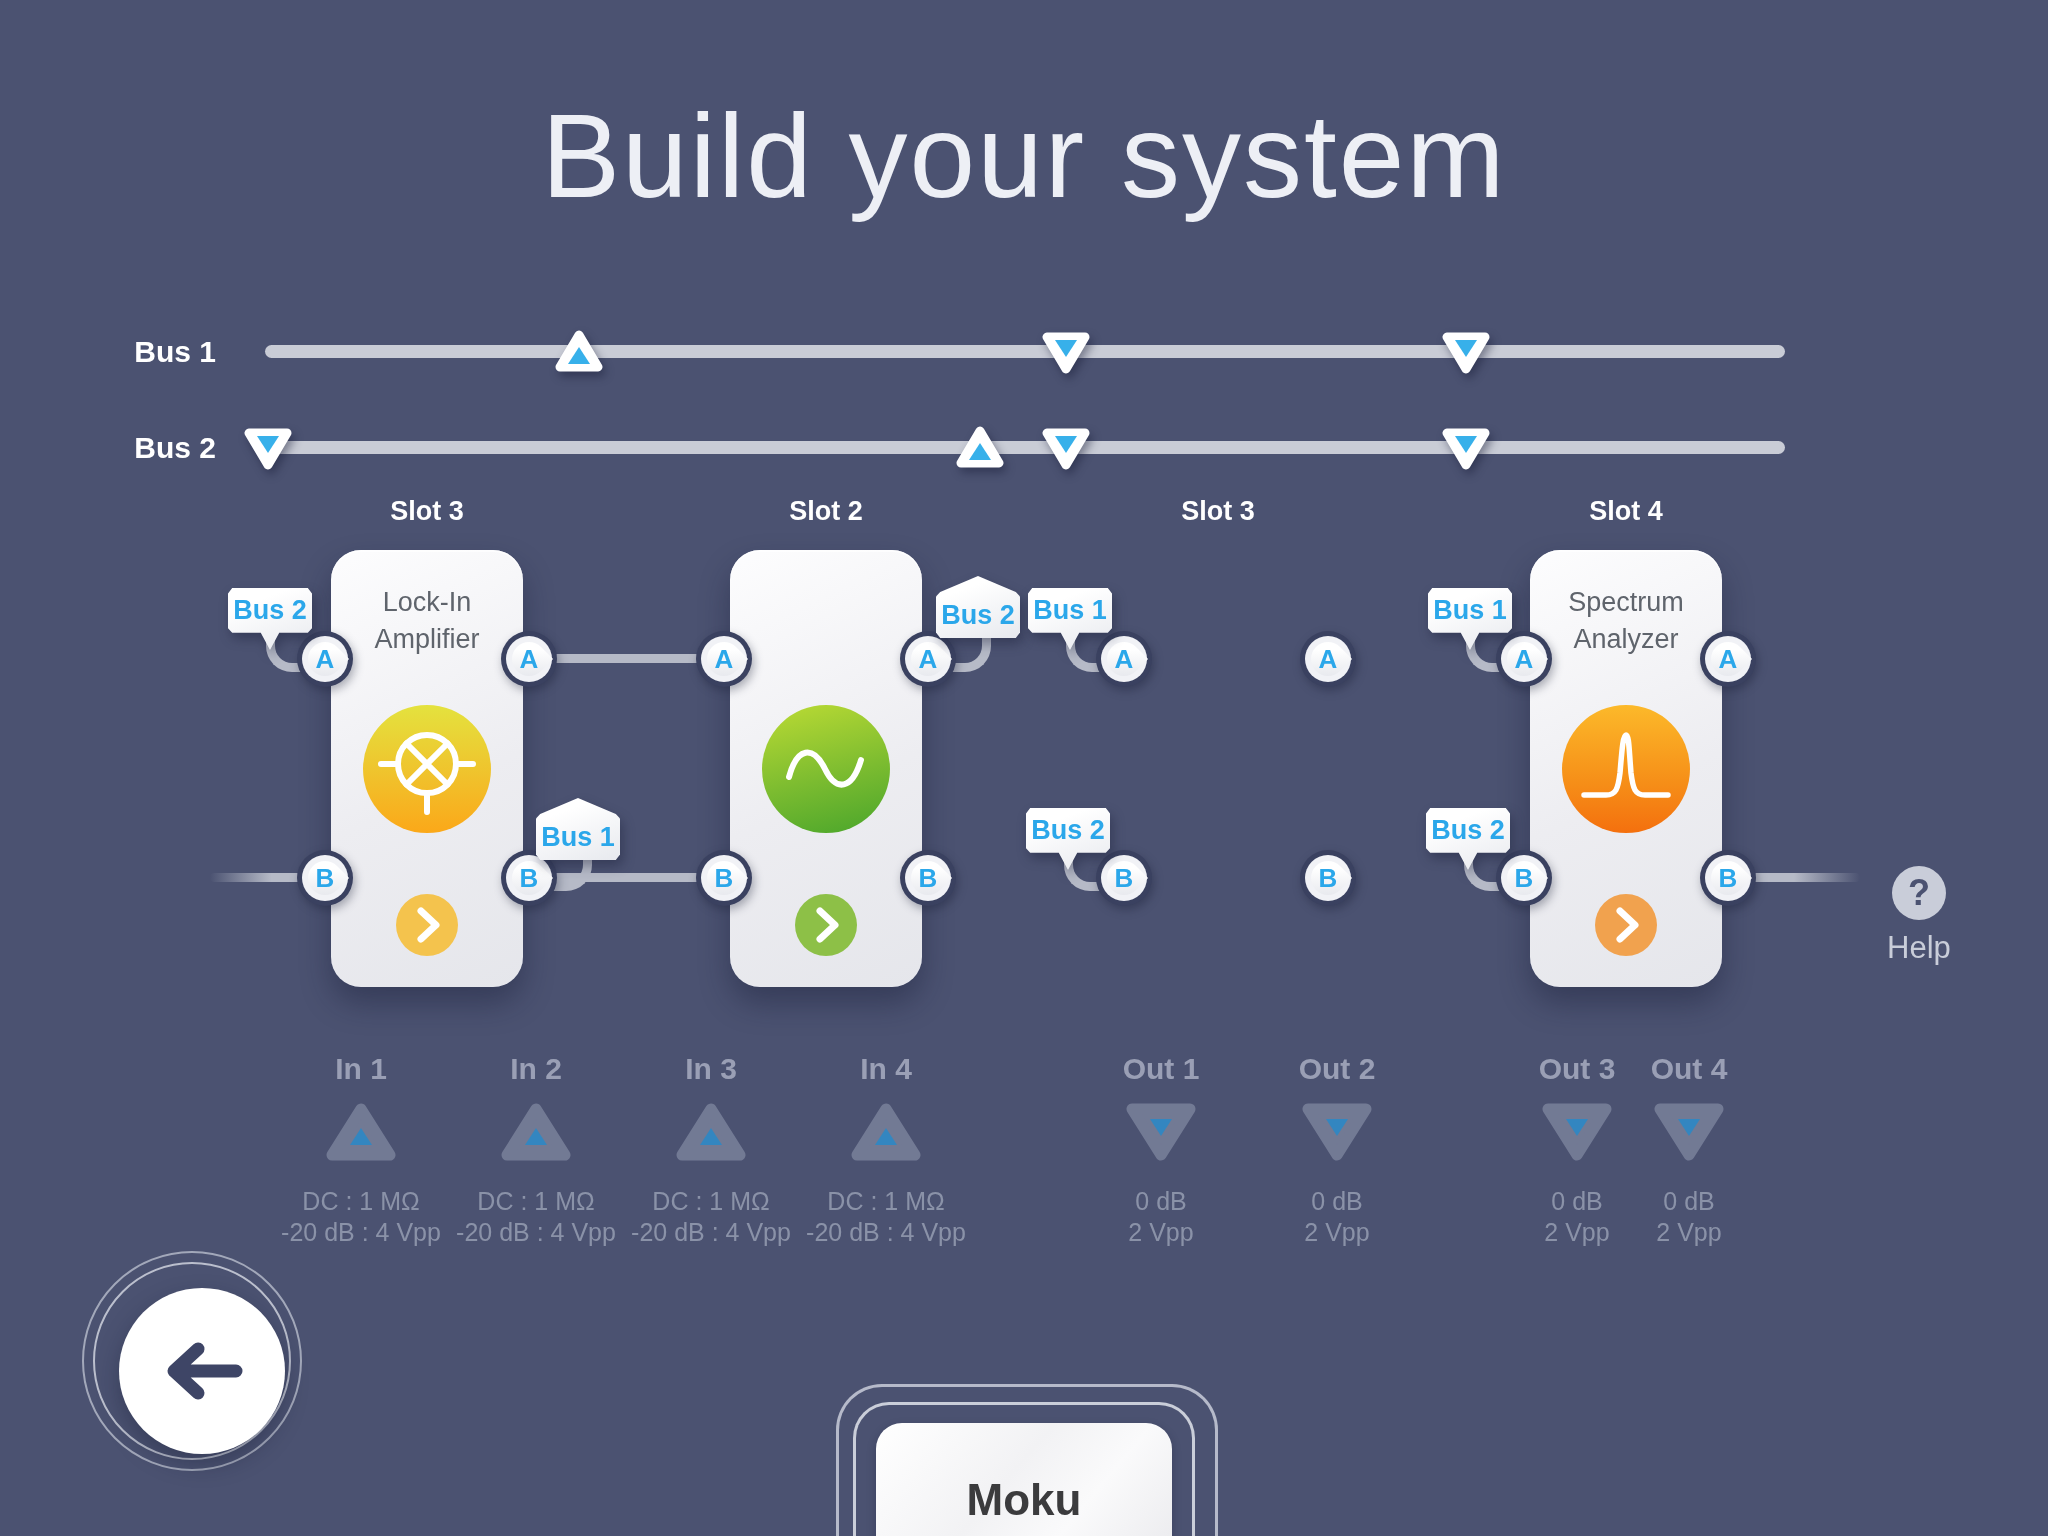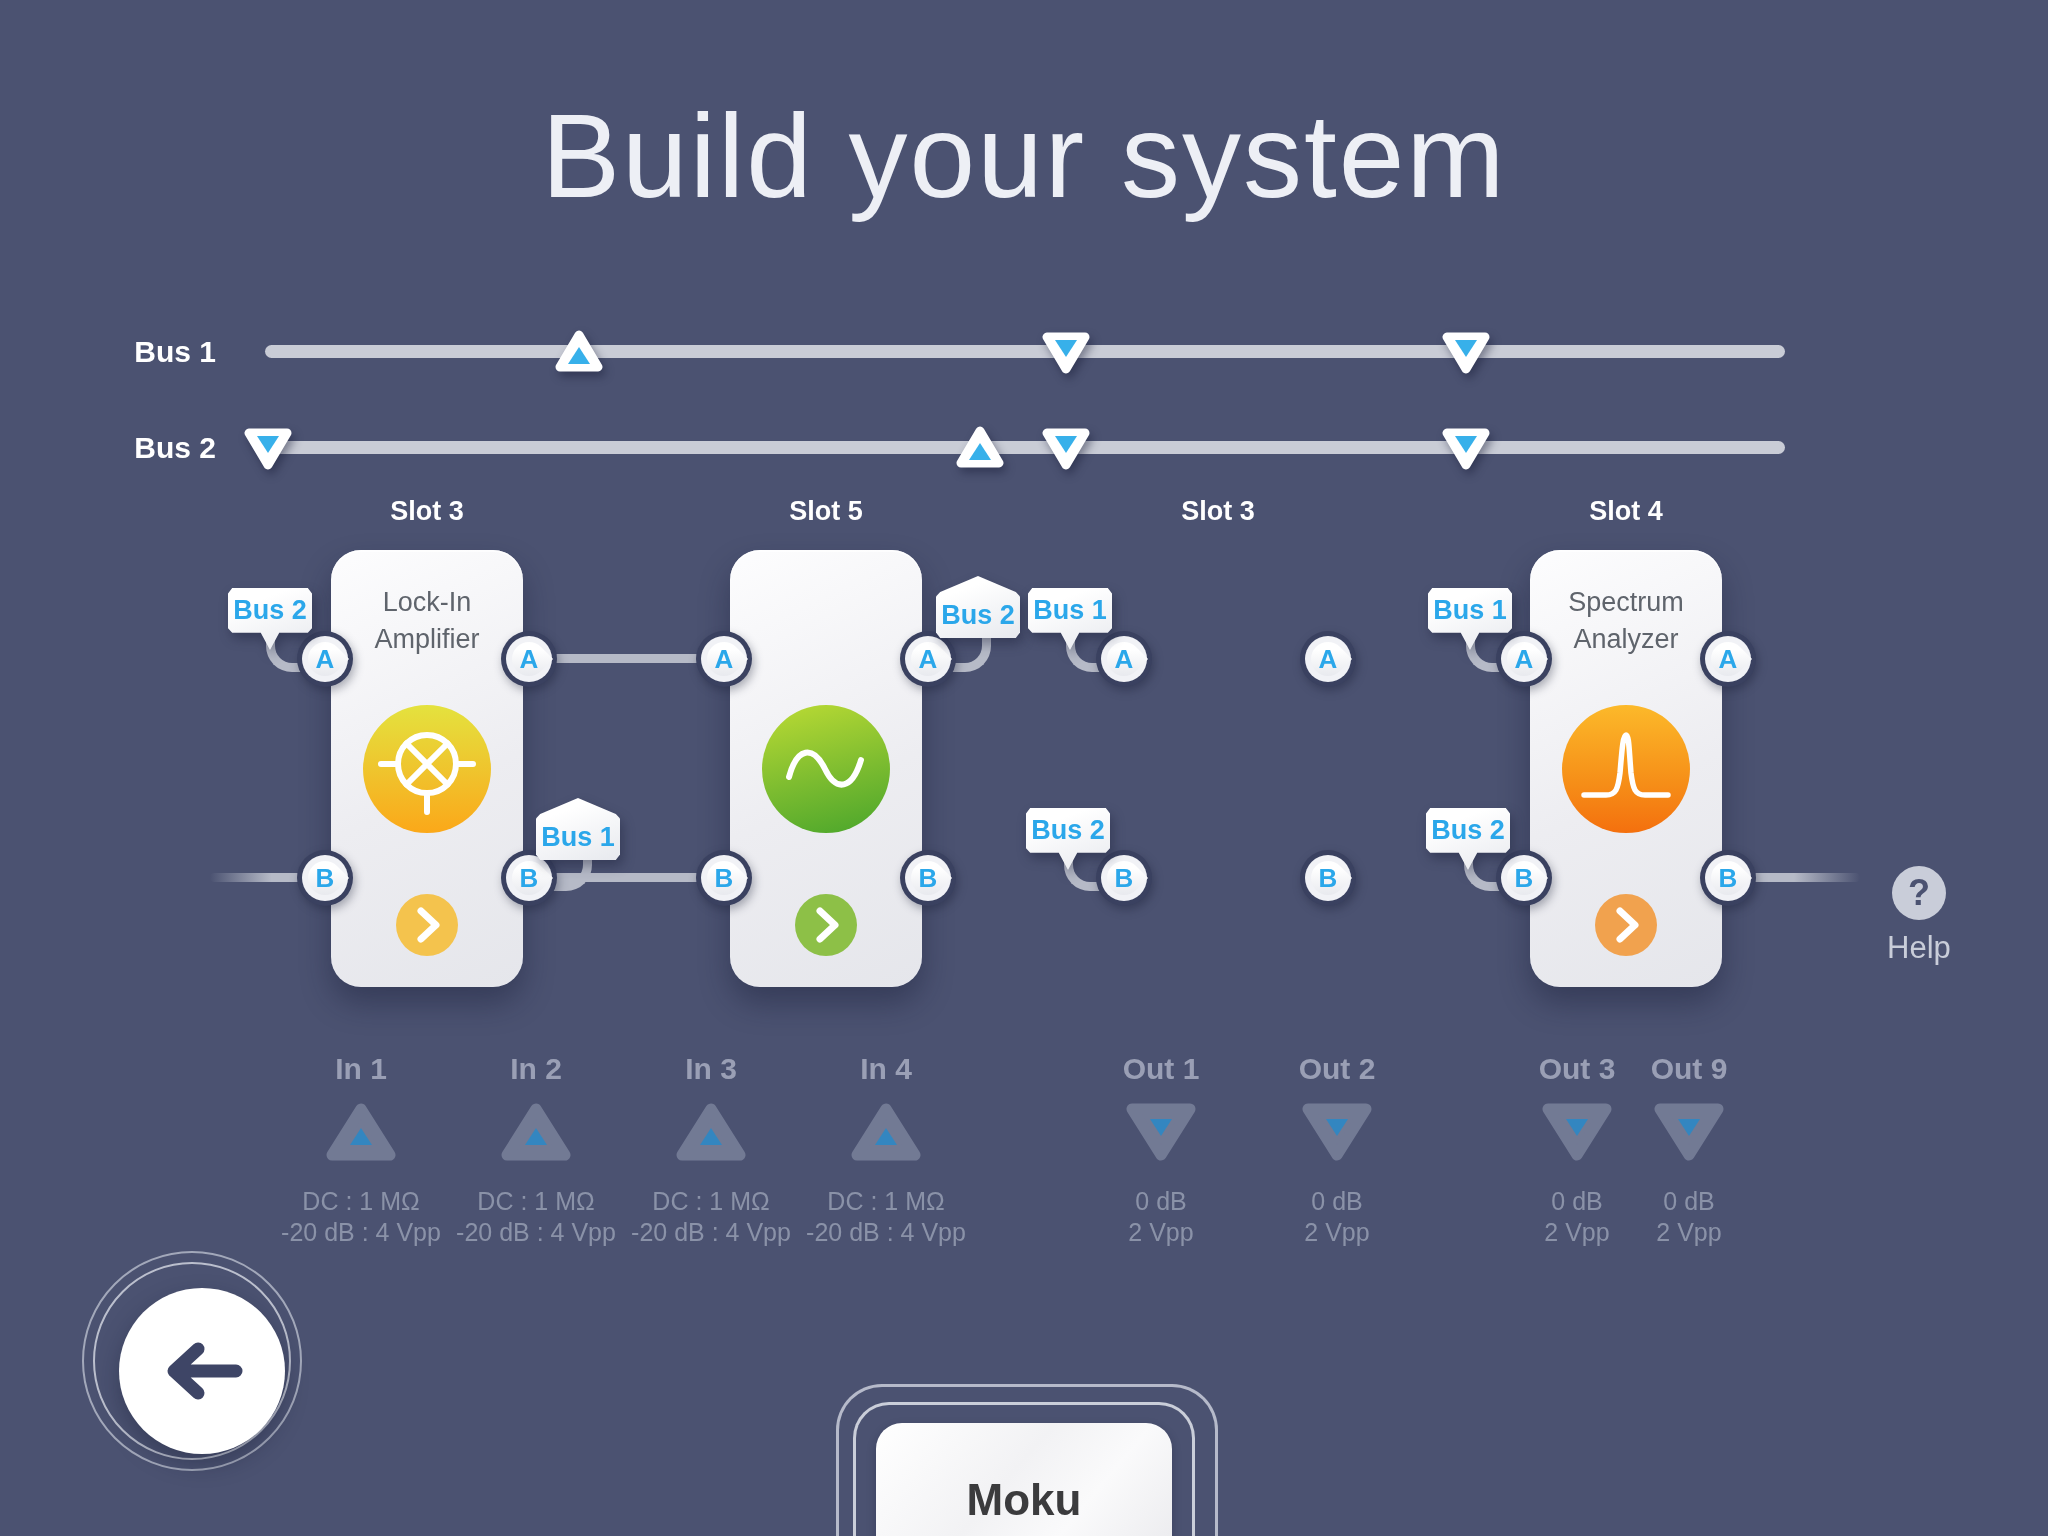--- a/index.html
+++ b/index.html
@@ -142,21 +142,21 @@
 
   <div class="elbow el-bl" style="left:266px;top:634px;width:60px;height:29px"></div>
   <div class="elbow el-br" style="left:530px;top:852px;width:53px;height:30px"></div>
   <div class="elbow el-br" style="left:930px;top:634px;width:52px;height:29px"></div>
   <div class="elbow el-bl" style="left:1066px;top:634px;width:64px;height:29px"></div>
   <div class="elbow el-bl" style="left:1064px;top:854px;width:66px;height:28px"></div>
   <div class="elbow el-bl" style="left:1466px;top:634px;width:64px;height:29px"></div>
   <div class="elbow el-bl" style="left:1464px;top:854px;width:66px;height:28px"></div>
 
   <div class="slot-header s1">Slot 3</div>
-  <div class="slot-header s2">Slot 5</div>
+  <div class="slot-header s2">Slot 2</div>
   <div class="slot-header s3">Slot 3</div>
   <div class="slot-header s4">Slot 4</div>
 
   <div class="card s1">
     <div class="card-title">
       <div>Lock-In</div>
         <div>Amplifier</div>
     </div>
     <div class="icon-circle circ1">
       <svg viewBox="0 0 128 128" width="128" height="128" fill="none" stroke="#ffffff" stroke-width="6" stroke-linecap="round">
@@ -447,21 +447,21 @@
           </g>
         <path d="M35 34 L24 17 H46 Z" fill="#2f87c2" opacity="0.95"></path>
       </svg>
     </button>
     <div class="io-detail">
       <div>0 dB</div>
         <div>2 Vpp</div>
     </div>
   </div>
   <div class="io-col" style="left:1604px">
-    <div class="io-label">Out 9</div>
+    <div class="io-label">Out 4</div>
     <button class="io-btn">
       <svg viewBox="0 0 70 60" width="70" height="60">
         <g opacity="0.5">
             <path d="M35 53 L6 7 H64 Z" fill="#9aa2b8" stroke="#9aa2b8" stroke-width="11" stroke-linejoin="round"></path>
           </g>
         <path d="M35 34 L24 17 H46 Z" fill="#2f87c2" opacity="0.95"></path>
       </svg>
     </button>
     <div class="io-detail">
       <div>0 dB</div>

